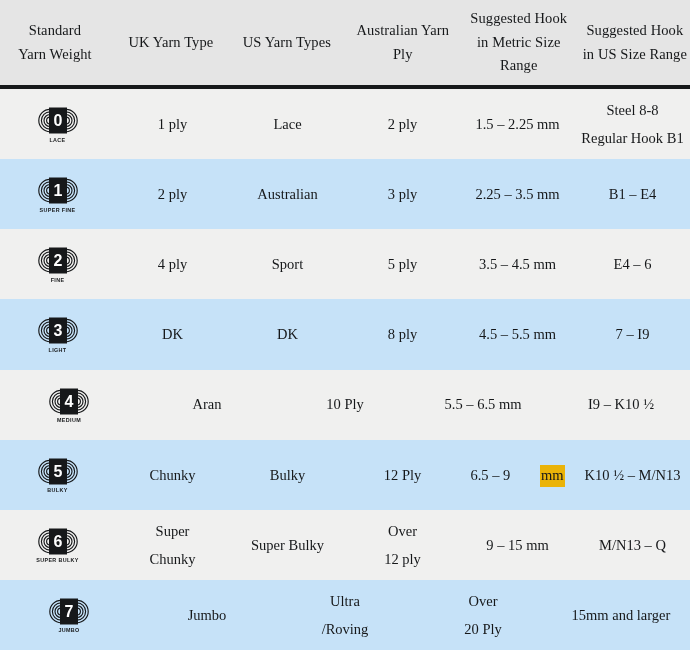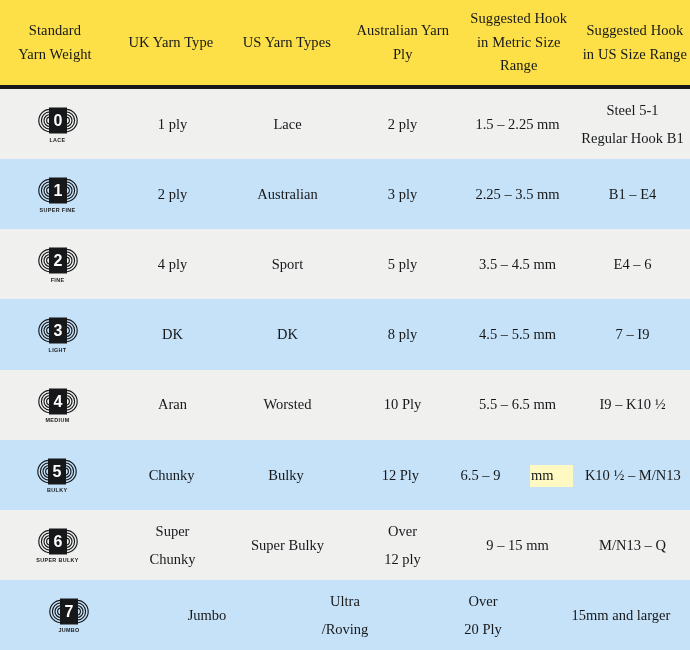--- a/index.html
+++ b/index.html
@@ -19,21 +19,21 @@
     width: 690px;
     height: 650px;
     display: flex;
     flex-direction: column;
     box-sizing: border-box;
   }
 
   
   .table-header {
     display: flex;
-    background: #fde047;
+    background: #e5e5e5;
     height: 89px;
     flex: 0 0 89px;
     border-bottom: 4px solid #16181a;
     box-sizing: border-box;
     gap: 6px;
   }
   .header-cell {
     flex: 1 1 0;
     display: flex;
     flex-direction: column;
@@ -83,22 +83,22 @@
   }
   .cell-symbol {
     flex: 1 1 0;
     display: flex;
     align-items: center;
     justify-content: center;
   }
 
   
   .selected-text {
-    background: #fef9c3;
-    padding: 2px 19px 4px 1px;
+    background: #eab308;
+    padding: 2px 1px 4px 1px;
     margin-left: 26px;
   }
 
   
   .yarn-symbol {
     display: flex;
     flex-direction: column;
     align-items: center;
     justify-content: center;
     line-height: 1;
@@ -170,21 +170,21 @@
         <div class="cell">
           <span class="cline">Lace</span>
         </div>
         <div class="cell">
           <span class="cline">2 ply</span>
         </div>
         <div class="cell">
           <span class="cline">1.5 – 2.25 mm</span>
         </div>
         <div class="cell">
-          <span class="cline">Steel 5-1</span>
+          <span class="cline">Steel 8-8</span>
           <span class="cline">Regular Hook B1</span>
         </div>
       </div>
       <div class="table-row row-even">
         <div class="cell cell-symbol">
           <div class="yarn-symbol">
             <svg width="44" height="31" viewBox="0 0 44 31">
               <path d="M 14 12.1 A 3.4 3.4 0 0 0 14 18.9" fill="none" stroke="#16181a" stroke-width="1.15"></path>
               <path d="M 30 12.1 A 3.4 3.4 0 0 1 30 18.9" fill="none" stroke="#16181a" stroke-width="1.15"></path>
               <path d="M 14 9.5 A 6 6 0 0 0 14 21.5" fill="none" stroke="#16181a" stroke-width="1.15"></path>
@@ -296,23 +296,20 @@
               <path d="M 14 4.300000000000001 A 11.2 11.2 0 0 0 14 26.7" fill="none" stroke="#16181a" stroke-width="1.15"></path>
               <path d="M 30 4.300000000000001 A 11.2 11.2 0 0 1 30 26.7" fill="none" stroke="#16181a" stroke-width="1.15"></path>
               <rect x="13" y="2.5" width="18" height="26" fill="#16181a"></rect>
               <text x="22" y="21" text-anchor="middle" fill="#ffffff" font-family="&quot;Liberation Sans&quot;, sans-serif" font-size="16" font-weight="bold">4</text>
             </svg>
             <div class="yarn-symbol-label">MEDIUM</div>
           </div>
         </div>
         <div class="cell">
           <span class="cline">Aran</span>
-        </div>
-        <div class="cell">
-          <span class="cline">Worsted</span>
         </div>
         <div class="cell">
           <span class="cline">10 Ply</span>
         </div>
         <div class="cell">
           <span class="cline">5.5 – 6.5 mm</span>
         </div>
         <div class="cell">
           <span class="cline">I9 – K10 ½</span>
         </div>

